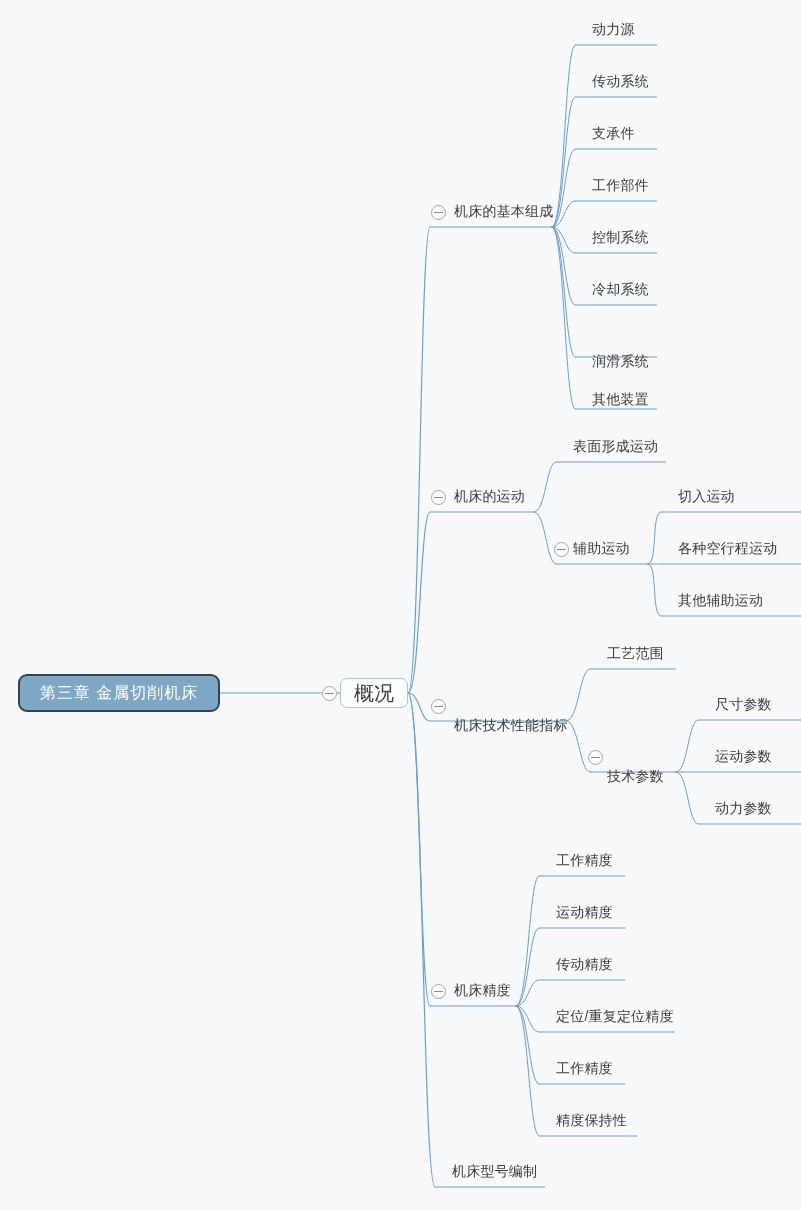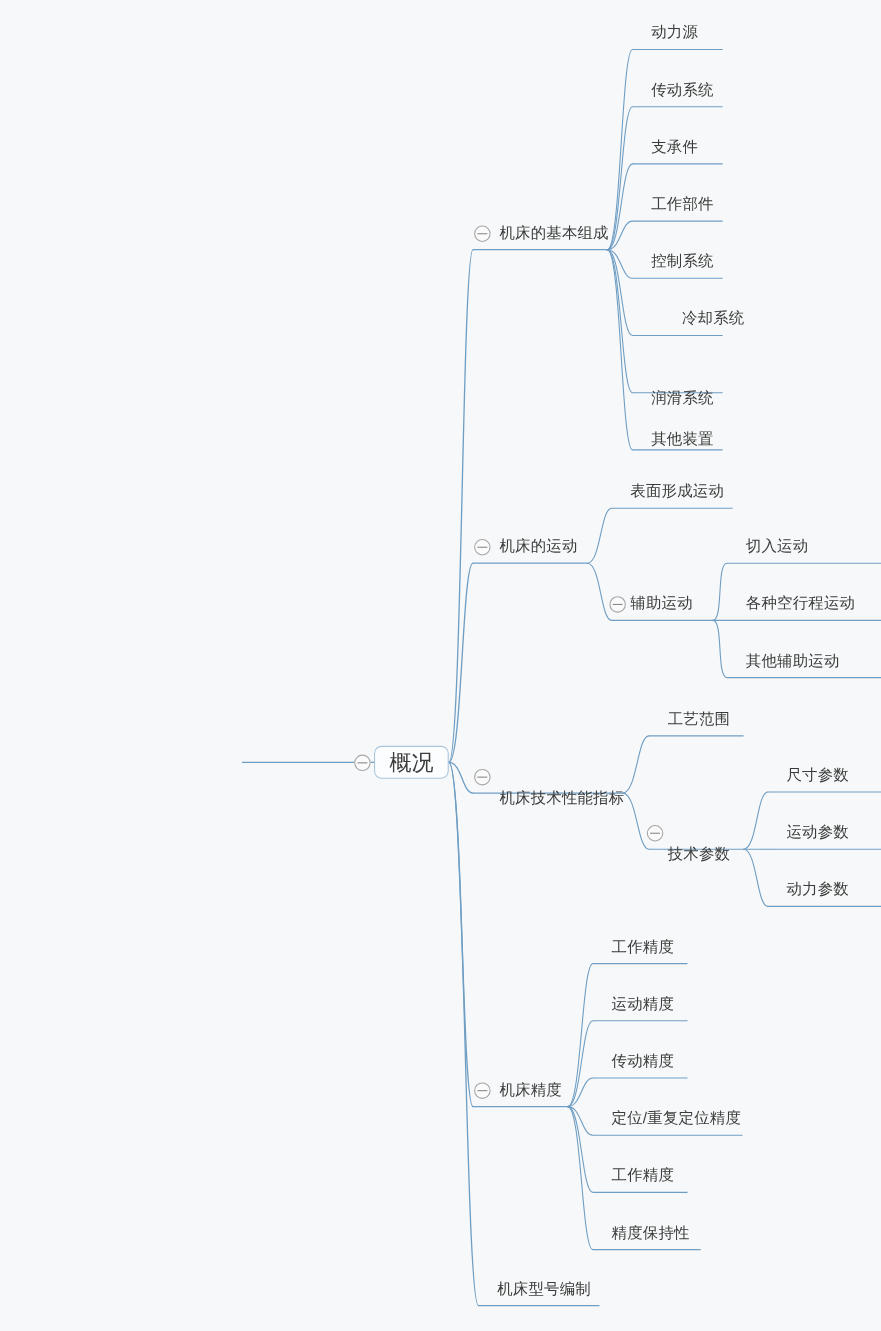--- a/index.html
+++ b/index.html
@@ -113,34 +113,35 @@
       <path d="M 516 1006 C 528.65 1006, 528.65 876, 539 876" fill="none" stroke="#6f9ec4" stroke-width="1" stroke-linecap="round"></path>
       <path d="M 516 1006 C 528.65 1006, 528.65 928, 539 928" fill="none" stroke="#6f9ec4" stroke-width="1" stroke-linecap="round"></path>
       <path d="M 516 1006 C 528.65 1006, 528.65 980, 539 980" fill="none" stroke="#6f9ec4" stroke-width="1" stroke-linecap="round"></path>
       <path d="M 516 1006 C 528.65 1006, 528.65 1032, 539 1032" fill="none" stroke="#6f9ec4" stroke-width="1" stroke-linecap="round"></path>
       <path d="M 516 1006 C 528.65 1006, 528.65 1084, 539 1084" fill="none" stroke="#6f9ec4" stroke-width="1" stroke-linecap="round"></path>
       <path d="M 516 1006 C 528.65 1006, 528.65 1136, 539 1136" fill="none" stroke="#6f9ec4" stroke-width="1" stroke-linecap="round"></path>
       <line x1="220" y1="693" x2="322" y2="693" stroke="#6f9ec4" stroke-width="1.2"></line>
       <line x1="337" y1="693" x2="340" y2="693" stroke="#6f9ec4" stroke-width="1.2"></line>
     </svg>
 
+  <div class="root-box" id="root-box" style="left: 18px; top: 674px; width: 202px; height: 38px;">第三章 金属切削机床</div>
 
   <div class="l1-box" id="l1-box" style="left: 340px; top: 678px; width: 68px; height: 30px;">概况</div>
 
   <div class="collapse" id="l1-collapse" style="left: 322px; top: 686px;"></div>
 
   <div id="node-layer">
       <div class="node node-label" style="left: 454px; top: 204px;">机床的基本组成</div>
       <div class="collapse" style="left: 431px; top: 205px;"></div>
       <div class="node node-label" style="left: 592px; top: 22px;">动力源</div>
       <div class="node node-label" style="left: 592px; top: 74px;">传动系统</div>
       <div class="node node-label" style="left: 592px; top: 126px;">支承件</div>
       <div class="node node-label" style="left: 592px; top: 178px;">工作部件</div>
       <div class="node node-label" style="left: 592px; top: 230px;">控制系统</div>
-      <div class="node node-label" style="left: 592px; top: 282px; margin-left: 28px;">冷却系统</div>
+      <div class="node node-label" style="left: 592px; top: 282px;">冷却系统</div>
       <div class="node node-label" style="left: 592px; top: 334px; margin-top: 20px;">润滑系统</div>
       <div class="node node-label" style="left: 592px; top: 392px; text-align: right;">其他装置</div>
       <div class="node node-label" style="left: 454px; top: 489px;">机床的运动</div>
       <div class="collapse" style="left: 431px; top: 490px;"></div>
       <div class="node node-label" style="left: 573px; top: 439px;">表面形成运动</div>
       <div class="node node-label" style="left: 573px; top: 541px;">辅助运动</div>
       <div class="collapse" style="left: 554px; top: 542px;"></div>
       <div class="node node-label" style="left: 678px; top: 489px;">切入运动</div>
       <div class="node node-label" style="left: 678px; top: 541px;">各种空行程运动</div>
       <div class="node node-label" style="left: 678px; top: 593px;">其他辅助运动</div>

